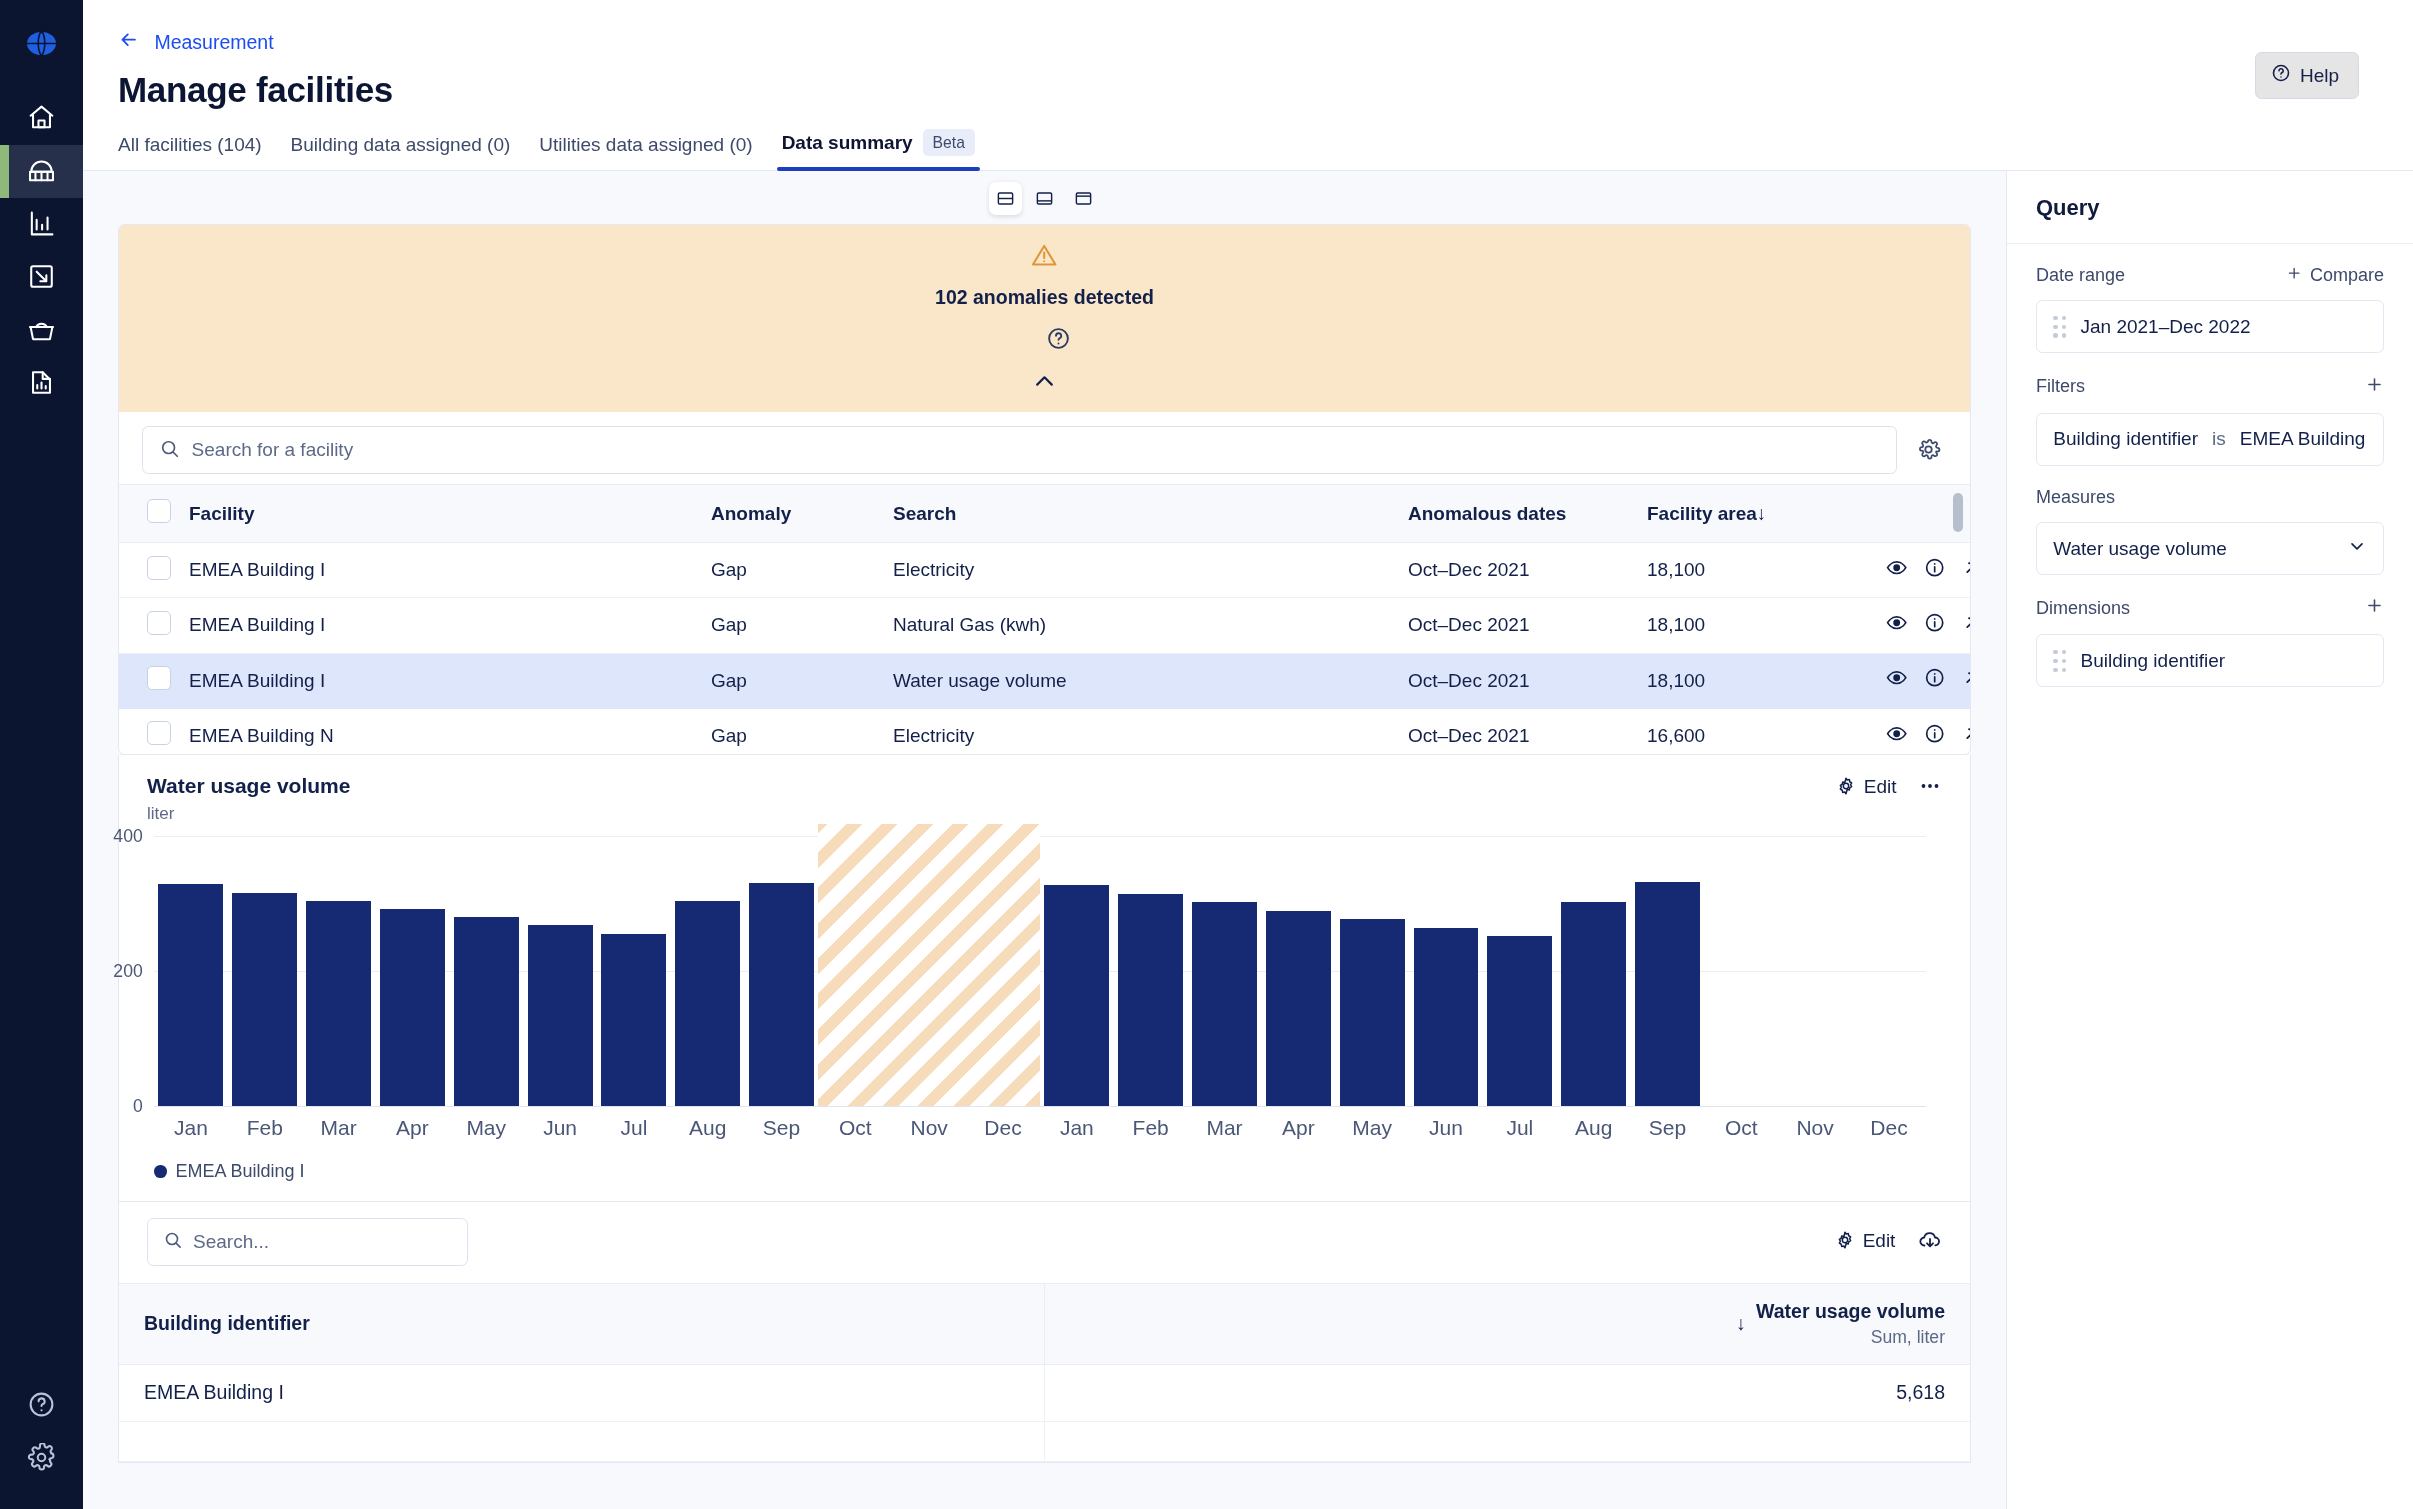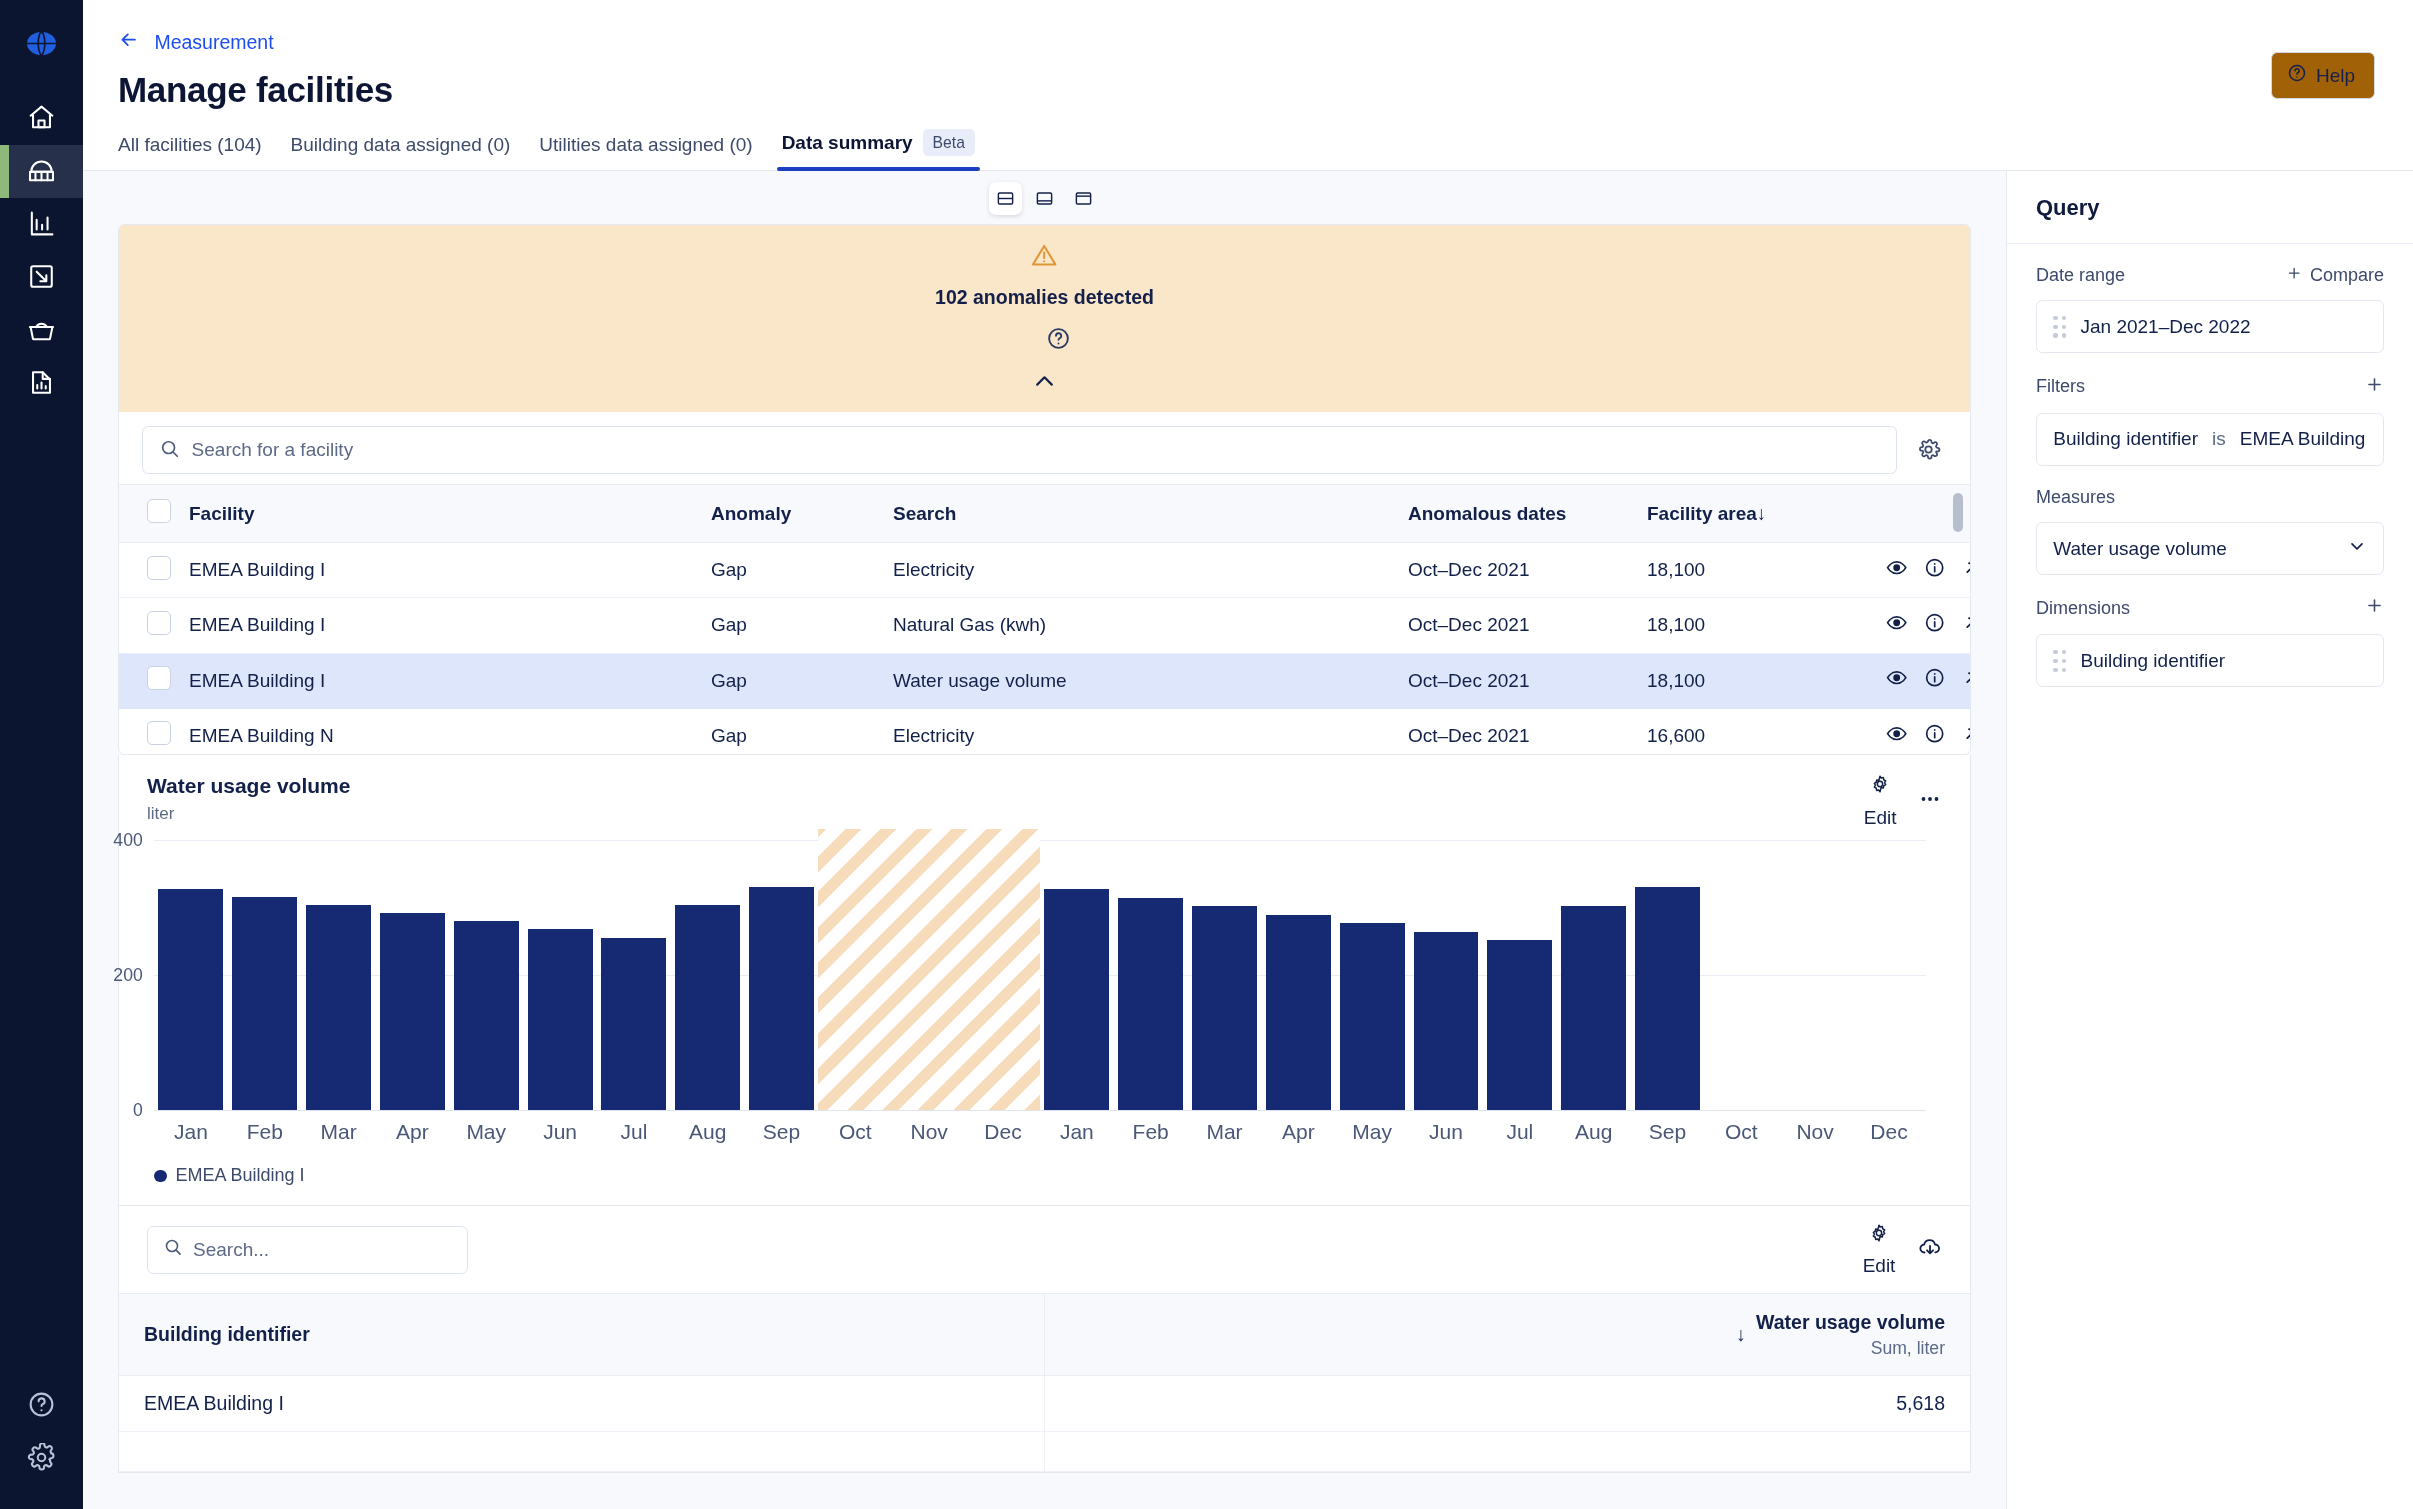--- a/index.html
+++ b/index.html
@@ -44,23 +44,23 @@
     display:flex; align-items:center; gap:15px;
     color:#1b4df0; font-size:19.5px; font-weight:400;
     cursor:pointer; width:max-content;
   }
   #page-title {
     font-size:35px; font-weight:700; letter-spacing:-0.3px;
     margin-top:15px; color:#0d1535;
   }
 
   #help-btn {
-    position:absolute; right:38px; top:52px;
+    position:absolute; right:54px; top:52px;
     border:0.9px solid #d3d9e6; border-radius:6.3px;
-    background:#a16207; padding:10px 19px 10px 15px;
+    background:#e5e5e5; padding:10px 19px 10px 15px;
     display:flex; align-items:center; gap:8.8px;
     font-size:19px; color:#16204a; cursor:pointer;
   }
 
   #tabs {
     display:flex; align-items:flex-end; gap:0;
     padding:19px 35px 0 35px; border-bottom:1.3px solid #e4e8f0;
   }
   .tab {
     font-size:19px; color:#3d4a6b; padding:0 0 14px 0; margin-right:29px;
@@ -153,21 +153,21 @@
     margin:0 35px; background:#fff; border:1.3px solid #e4e8f0;
     border-top:none; position:relative;
   }
   #chart-head { display:flex; align-items:flex-start; padding:19px 28px 0 28px; }
   #chart-title { font-size:21px; font-weight:700; color:#12204a; }
   #chart-unit { font-size:17px; color:#5d6a87; margin-top:6.3px; }
   #chart-head-actions {
     margin-left:auto; display:flex; align-items:center; gap:21.4px;
     font-size:19px; color:#12204a;
   }
-  .icon-btn { display:flex; align-items:center; gap:7.5px; cursor:pointer;flex-direction:column; }
+  .icon-btn { display:flex; gap:7.5px; cursor:pointer; }
 
   #plot { position:relative; height:270px; margin:11.3px 44px 0 35px; }
   .ytick { position:absolute; right:calc(100% + 11.3px); font-size:17.6px; color:#4a5777; transform:translateY(-50%); white-space:nowrap;}
   .gridline { position:absolute; left:0; right:0; height:1.3px; background:#e9edf5; }
   .zeroline { position:absolute; left:0; right:0; height:1.3px; background:#dfe4ef; }
   #bars { position:absolute; left:0; right:0; bottom:0; top:0; display:flex; align-items:flex-end; }
   .slot { flex:1 1 0; height:100%; position:relative; display:flex; align-items:flex-end; justify-content:center;}
   .bar { width:88%; background:#152a72; }
   .gapband {
     position:absolute; left:0; right:0; top:-11.3px; bottom:0;

